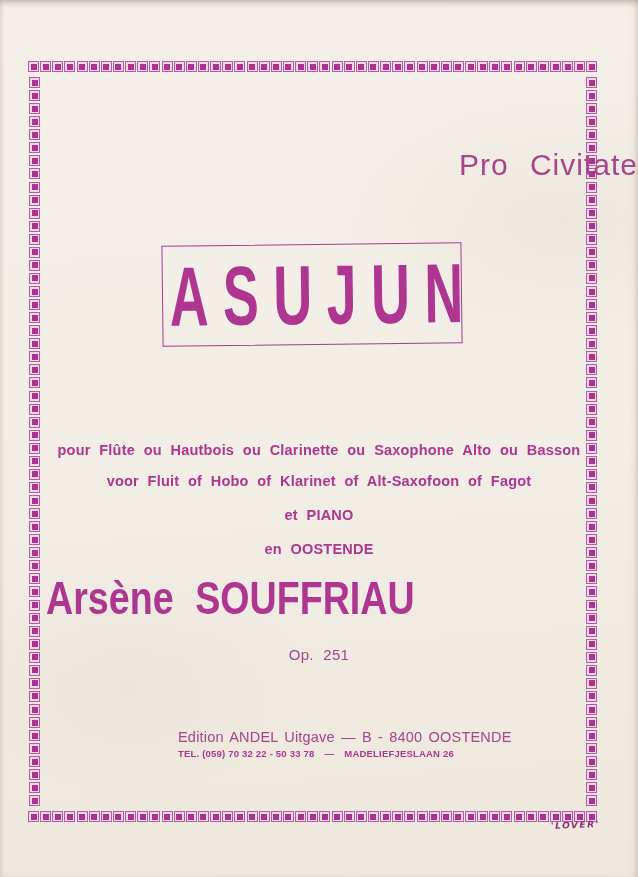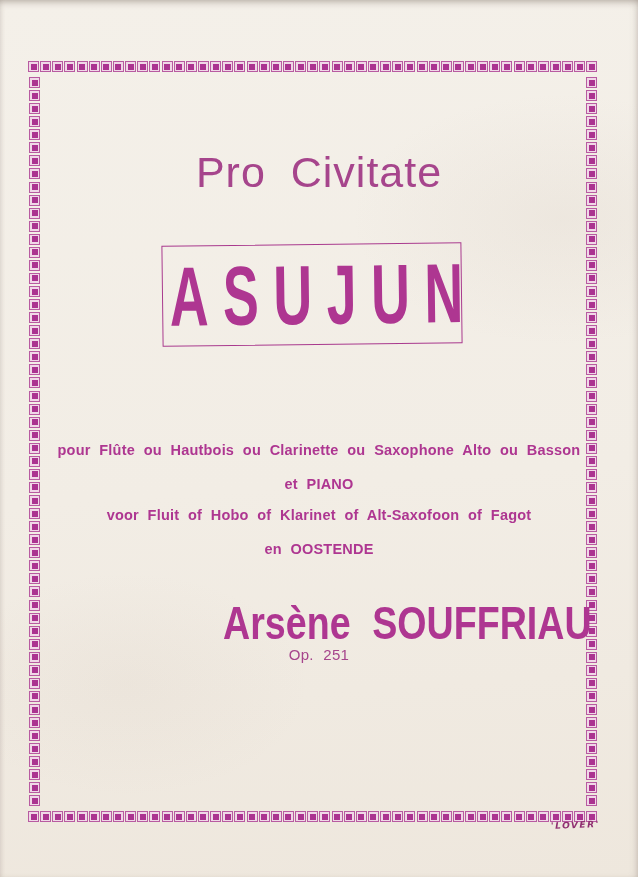--- a/index.html
+++ b/index.html
@@ -28,22 +28,22 @@
   .bsq{
     box-sizing:border-box;flex:0 0 auto;position:relative;
     width:11px;height:11px;
     border:1.5px solid var(--border_outer);
     background:var(--border_ring);
   }
   .bsq::after{content:"";position:absolute;inset:1.5px;background:var(--border_fill);}
 
   .series-title{
     position:absolute;left:0;right:0;top:148px;
-    text-align:center;
-    font-size:43px;color:var(--ink);
+    text-align:right;
+    font-size:30px;color:var(--ink);
     letter-spacing:1px;word-spacing:12px;
   }
 
   .title-box{
     position:absolute;left:162px;top:244px;width:298px;height:99px;
     border:1.5px solid var(--box_border);
     transform:rotate(-0.7deg);
     display:flex;align-items:center;justify-content:center;
   }
   .work-title{
@@ -55,21 +55,21 @@
 
   .instrumentation{
     position:absolute;left:0;right:0;top:427px;
     text-align:center;color:var(--ink_bold);
     font-size:14.5px;font-weight:700;
     word-spacing:4.5px;letter-spacing:0.2px;
   }
   .instr-line{line-height:22px;margin-top:12px;}
   .instr-group2{margin-top:9px;}
 
-  .composer-line{position:absolute;left:0;right:0;top:599px;text-align:right;padding-left:16px;}
+  .composer-line{position:absolute;left:0;right:0;top:574px;text-align:left;}
   .composer-name{
     display:inline-block;white-space:nowrap;line-height:1;
     font-size:47px;font-weight:700;color:var(--ink_bold);
     word-spacing:0.30em;transform:scaleX(0.80);
   }
   .opus-line{
     position:absolute;left:0;right:0;top:646px;text-align:center;
     font-size:15px;color:var(--ink);letter-spacing:0.3px;word-spacing:5px;
   }
 
@@ -311,27 +311,35 @@
     </div>
 
   <div class="series-title">Pro Civitate</div>
 
   <div class="title-box">
     <span class="work-title">ASUJUN</span>
   </div>
 
   <div class="instrumentation">
     <div class="instr-line">pour Flûte ou Hautbois ou Clarinette ou Saxophone Alto ou Basson</div>
+    <div class="instr-line instr-group2">voor Fluit of Hobo of Klarinet of Alt-Saxofoon of Fagot</div>
     <div class="instr-line">et PIANO</div>
-    <div class="instr-line instr-group2">voor Fluit of Hobo of Klarinet of Alt-Saxofoon of Fagot</div>
     <div class="instr-line">en OOSTENDE</div>
   </div>
 
   <div class="composer-line">
     <span class="composer-name">Arsène SOUFFRIAU</span>
   </div>
 
   <div class="opus-line">Op. 251</div>
 
+  <div class="publisher">
+    <div class="publisher-line1">Edition ANDEL Uitgave — B - 8400 OOSTENDE</div>
+    <div class="tel-row">
+      <span>TEL. (059) 70 32 22 - 50 33 78</span>
+      <span>—</span>
+      <span>MADELIEFJESLAAN 26</span>
+    </div>
+  </div>
 
   <div class="handwritten">'LOVER'</div>
 
 </div>
 
 </body></html>

